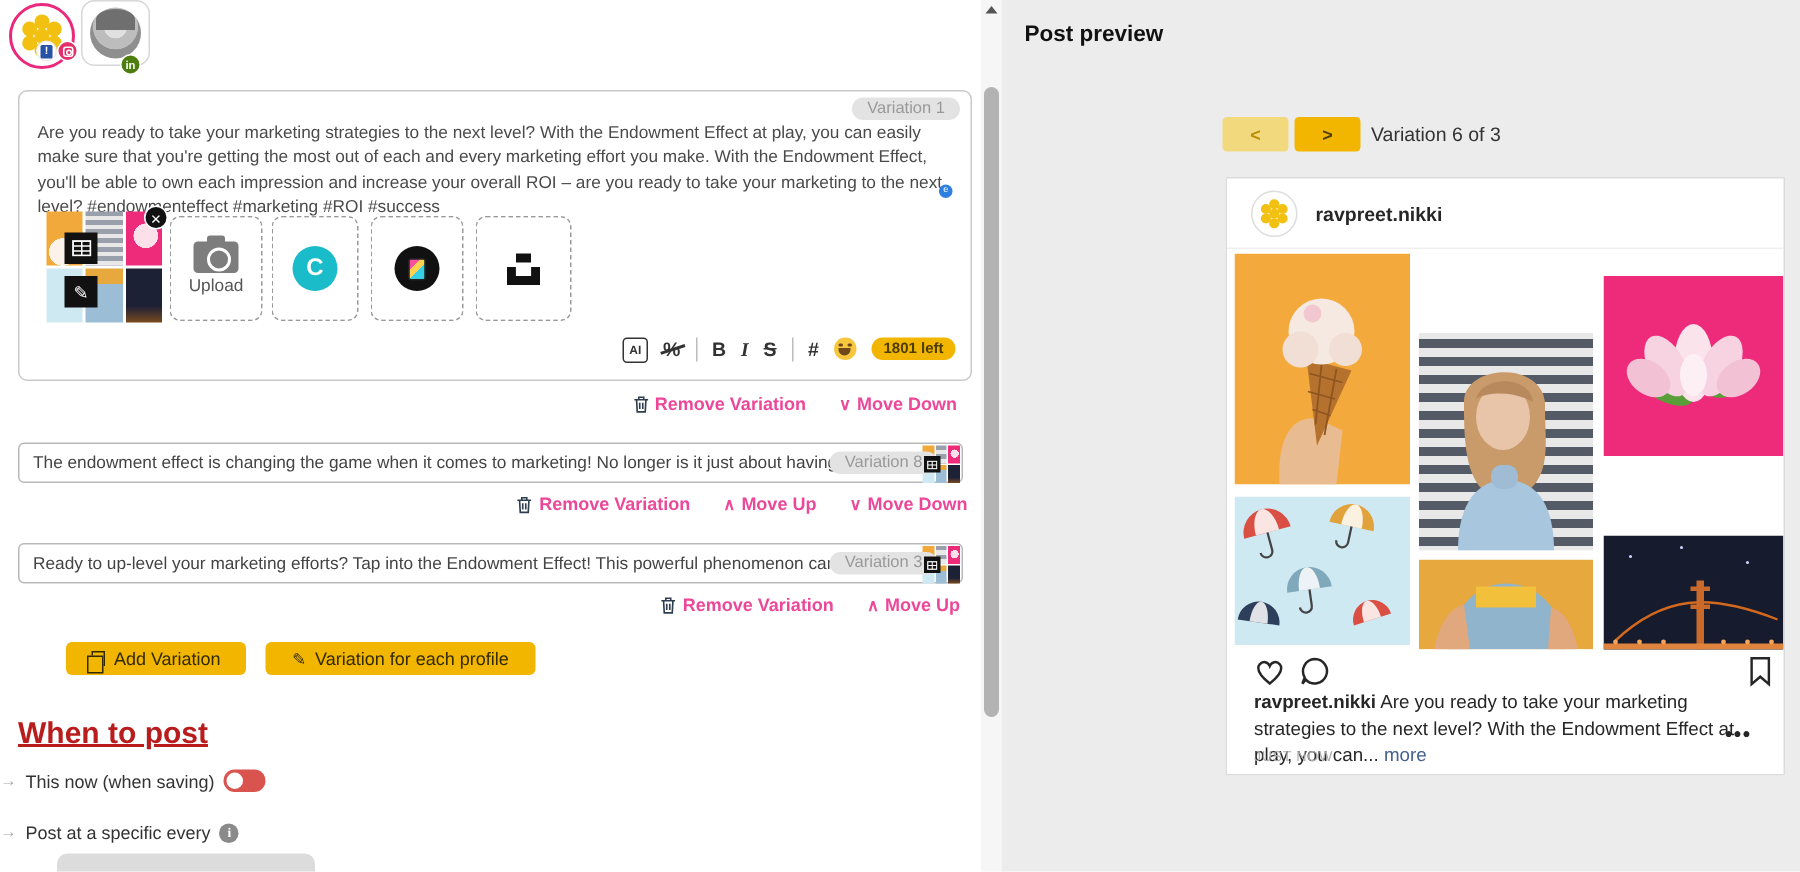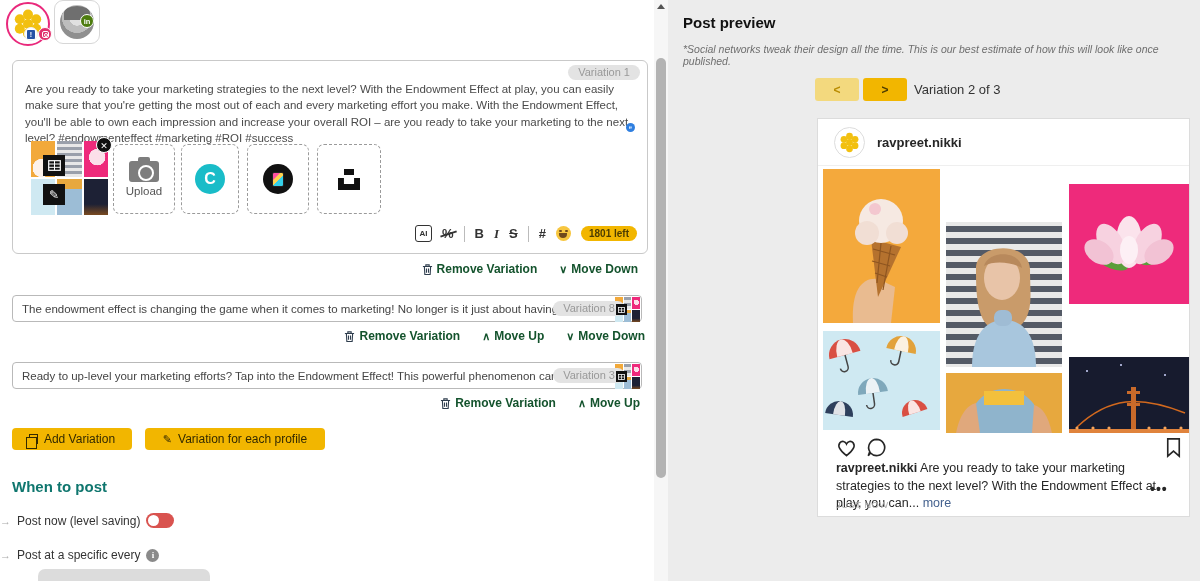--- a/index.html
+++ b/index.html
@@ -21,21 +21,21 @@
                    border-radius:50% 50% 0 0; background:#6f6f6f; }
   .badge { position:absolute; width:14px; height:14px; border-radius:50%; border:1.5px solid #fff;
            display:flex; align-items:center; justify-content:center; font-size:8px; color:#fff; }
   .badge-alert { left:24px; top:27px; background:#fff; border:1.5px solid #eee; }
   .badge-alert span { display:block; width:8px; height:9px; background:#2653a5; color:#fff; font-size:7px;
                       font-weight:bold; text-align:center; line-height:9px; border-radius:1px; }
   .badge-ig { left:38px; top:27px; background:#e1306c; }
   .badge-ig i { display:block; width:7px; height:7px; border:1.2px solid #fff; border-radius:2px; position:relative; }
   .badge-ig i::after { content:""; position:absolute; left:1.4px; top:1.4px; width:2.4px; height:2.4px;
                        border:1px solid #fff; border-radius:50%; }
-  .badge-in { left:80px; top:14px; background:#4d7c0f; font-weight:bold; font-size:7.5px; }
+  .badge-in { left:80px; top:36px; background:#4d7c0f; font-weight:bold; font-size:7.5px; }
 
   
   .var1-box { left:12px; top:60px; width:636px; height:194px; border:1px solid #c9c9c9; border-radius:6px; background:#fff; }
   .var-badge { background:#e3e3e3; color:#999; font-size:11px; padding:1px 10px 2px; border-radius:9px; white-space:nowrap; }
   .var1-badge { position:absolute; right:7px; top:4px; }
   .var1-text { position:absolute; left:12px; top:20px; width:608px; font-size:11.5px; color:#4a4a4a; line-height:1.42; }
   .blue-mini-icon { position:absolute; right:12px; top:62px; width:9px; height:9px; border-radius:50%;
                     background:#2f7fe0; color:#fff; font-size:6px; text-align:center; line-height:9px; }
 
   
@@ -72,69 +72,69 @@
   .design-circle { width:30px; height:30px; border-radius:50%; background:#111; display:flex;
                    align-items:center; justify-content:center; }
   .design-doc { width:12px; height:15px; background:linear-gradient(135deg,#ff4fa0 0 30%, #ffd24f 31% 55%, #35d0e8 56%);
                 border-radius:2px; border:1px solid #222; }
   .unsplash { width:22px; height:22px; position:relative; }
   .unsplash::before { content:""; position:absolute; left:6px; top:1px; width:10px; height:6px; background:#111; }
   .unsplash::after { content:""; position:absolute; left:0; top:10px; width:22px; height:12px;
                      background:#111; clip-path:polygon(0 0, 27% 0, 27% 50%, 73% 50%, 73% 0, 100% 0, 100% 100%, 0 100%); }
 
   
-  .toolbar { position:absolute; right:10px; top:164px; display:flex; align-items:center; gap:10px; color:#333; }
+  .toolbar { position:absolute; right:10px; top:164px; display:flex; align-items:flex-start; gap:10px; color:#333; }
   .tb-sep { width:1px; height:16px; background:#bbb; }
   .tb-txt { font-size:13px; font-weight:bold; color:#333; }
   .tb-italic { font-style:italic; font-family:"Liberation Serif", serif; }
   .tb-strike { text-decoration:line-through; }
   .ai-chip { width:17px; height:17px; border:1.6px solid #333; border-radius:3px; font-size:8px; font-weight:bold;
              display:flex; align-items:center; justify-content:center; position:relative; }
   .spintax { font-size:13px; font-weight:bold; position:relative; }
   .spintax::after { content:""; position:absolute; left:-2px; top:7px; width:17px; height:1.6px; background:#333; transform:rotate(-18deg); }
   .emoji-face { width:15px; height:15px; border-radius:50%; background:#f7c63f; position:relative; }
   .emoji-face::before { content:""; position:absolute; left:3.5px; top:4px; width:2.2px; height:2.2px; border-radius:50%;
                         background:#70491b; box-shadow:6px 0 0 #70491b; }
   .emoji-face::after { content:""; position:absolute; left:3.5px; top:7px; width:8px; height:4.5px;
                        border-radius:0 0 8px 8px; background:#70491b; }
   .chars-left { background:#f2b600; color:#4d3d00; font-size:10px; font-weight:bold; padding:2px 8px; border-radius:9px; }
 
   
   .links-row { position:absolute; display:flex; align-items:center; justify-content:flex-end; gap:22px;
-               font-size:12px; color:#14532d; font-weight:600; }
+               font-size:12px; color:#ec4899; font-weight:600; }
   .lr1 { left:300px; top:262px; width:338px; }
   .lr2 { left:300px; top:329px; width:345px; }
   .lr3 { left:300px; top:396px; width:340px; }
   .link { display:flex; align-items:center; gap:4px; cursor:pointer; }
   .chev { font-size:11px; font-weight:bold; }
 
   
   .var-row { position:absolute; left:12px; width:630px; height:27px; border:1px solid #b9b9b9; border-radius:4px;
              background:#fff; display:flex; align-items:center; padding:0 30px 0 9px; }
   .vr2 { top:295px; } .vr3 { top:362px; }
   .var-row .vtext { font-size:11.5px; color:#444; white-space:nowrap; overflow:hidden; }
   .var-row .var-badge { position:absolute; right:16px; top:5px; z-index:2; }
   .mini-thumb { position:absolute; right:1px; top:1px; width:25px; height:25px; display:grid;
                 grid-template-columns:1fr 1fr 1fr; grid-template-rows:1fr 1fr; gap:1px; z-index:1; }
   .mini-grid-ic { position:absolute; right:14px; top:8px; width:11px; height:11px; background:#111;
                   z-index:3; display:flex; align-items:center; justify-content:center; }
 
   
   .ybtn { position:absolute; top:428px; height:22px; background:#f2b600; border-radius:4px; border:none;
           font-size:12px; color:#332a00; display:flex; align-items:center; justify-content:center; gap:6px;
-          font-family:"Liberation Sans", sans-serif; cursor:pointer; }
+          font-family:"Liberation Sans", sans-serif; cursor:pointer;margin-left:32px; }
   .yb1 { left:12px; width:120px; }
   .yb2 { left:145px; width:180px; }
   .copy-ic { width:9px; height:10px; border:1.4px solid #332a00; position:relative; }
   .copy-ic::before { content:""; position:absolute; left:-4px; top:2px; width:9px; height:10px;
                      border:1.4px solid #332a00; background:#f2b600; }
   .pencil-ic { font-size:11px; }
 
   
-  .wtp-heading { position:absolute; left:12px; top:478px; font-size:15px; font-weight:bold; color:#0f766e; }
+  .wtp-heading { position:absolute; left:12px; top:478px; font-size:20px; font-weight:bold; color:#b91c1c;text-decoration:underline; }
   .wtp-row { position:absolute; left:0; display:flex; align-items:center; gap:6px; font-size:12px; color:#333; }
   .wr1 { top:513px; } .wr2 { top:548px; }
   .arrow-bullet { color:#aaa; font-size:11px; }
   .toggle { width:28px; height:15px; border-radius:8px; background:#d9534f; position:relative; }
   .toggle::after { content:""; position:absolute; left:2px; top:2px; width:11px; height:11px; border-radius:50%; background:#fff; }
   .info-ic { width:13px; height:13px; border-radius:50%; background:#8a8a8a; color:#fff; font-size:9px;
              font-weight:bold; font-family:"Liberation Serif", serif; text-align:center; line-height:13px; }
   .partial-btn { position:absolute; left:38px; top:569px; width:172px; height:12px; background:#dcdcdc;
                  border-radius:7px 7px 0 0; }
 
@@ -345,43 +345,42 @@
     <span>Add Variation</span>
   </button>
   <button class="ybtn yb2">
     <span class="pencil-ic">✎</span>
     <span>Variation for each profile</span>
   </button>
 
   <div class="wtp-heading">When to post</div>
   <div class="wtp-row wr1">
     <span class="arrow-bullet">→</span>
-    <span>Post now (level saving)</span>
+    <span>This now (when saving)</span>
     <div class="toggle"></div>
   </div>
   <div class="wtp-row wr2">
     <span class="arrow-bullet">→</span>
     <span>Post at a specific every</span>
     <div class="info-ic">i</div>
   </div>
   <div class="partial-btn"></div>
 </div>
 
 <div id="mid-scrollbar">
   <div class="sb-up"></div>
   <div class="sb-thumb"></div>
 </div>
 
 <div id="right-panel">
   <div class="pp-heading">Post preview</div>
-  <div class="pp-note">*Social networks tweak their design all the time. This is our best estimate of how this will look like once published.</div>
 
   <button class="nav-btn nav-prev">&lt;</button>
   <button class="nav-btn nav-next">&gt;</button>
-  <span class="nav-counter">Variation 2 of 3</span>
+  <span class="nav-counter">Variation 6 of 3</span>
 
   <div class="ig-card">
     <div class="ig-header">
       <div class="ig-avatar">
         <svg width="23" height="23" viewBox="0 0 34 34">
           <g fill="#f2c010">
             <circle cx="17" cy="17" r="5"></circle>
               <circle cx="17" cy="7.6" r="5"></circle>
               <circle cx="25.2" cy="12.3" r="5"></circle>
             <circle cx="25.2" cy="21.7" r="5"></circle>

